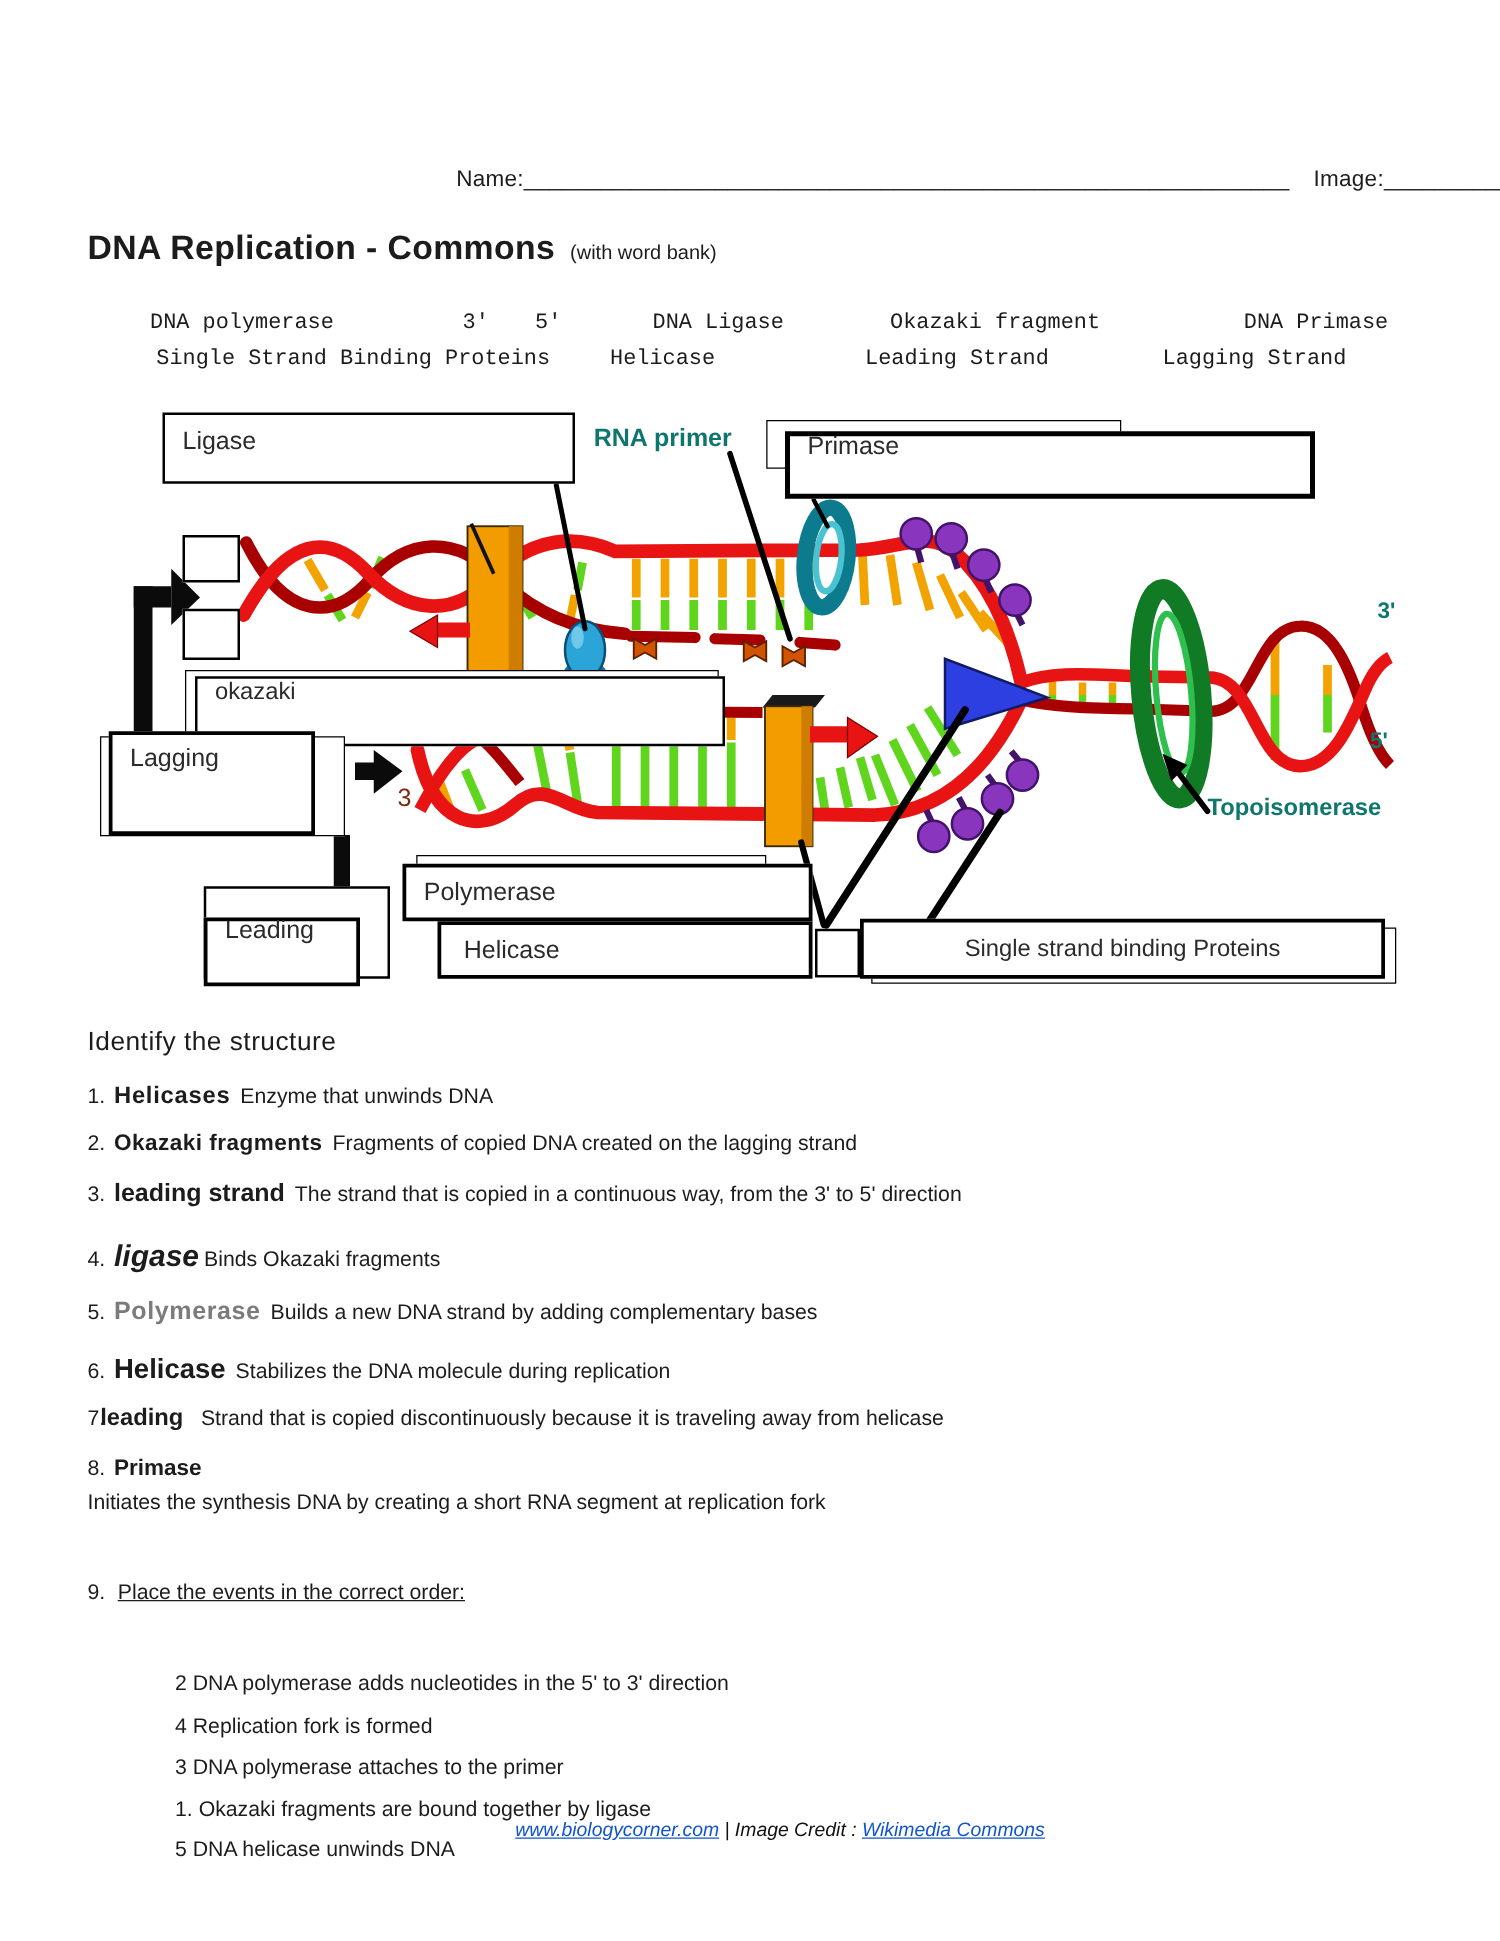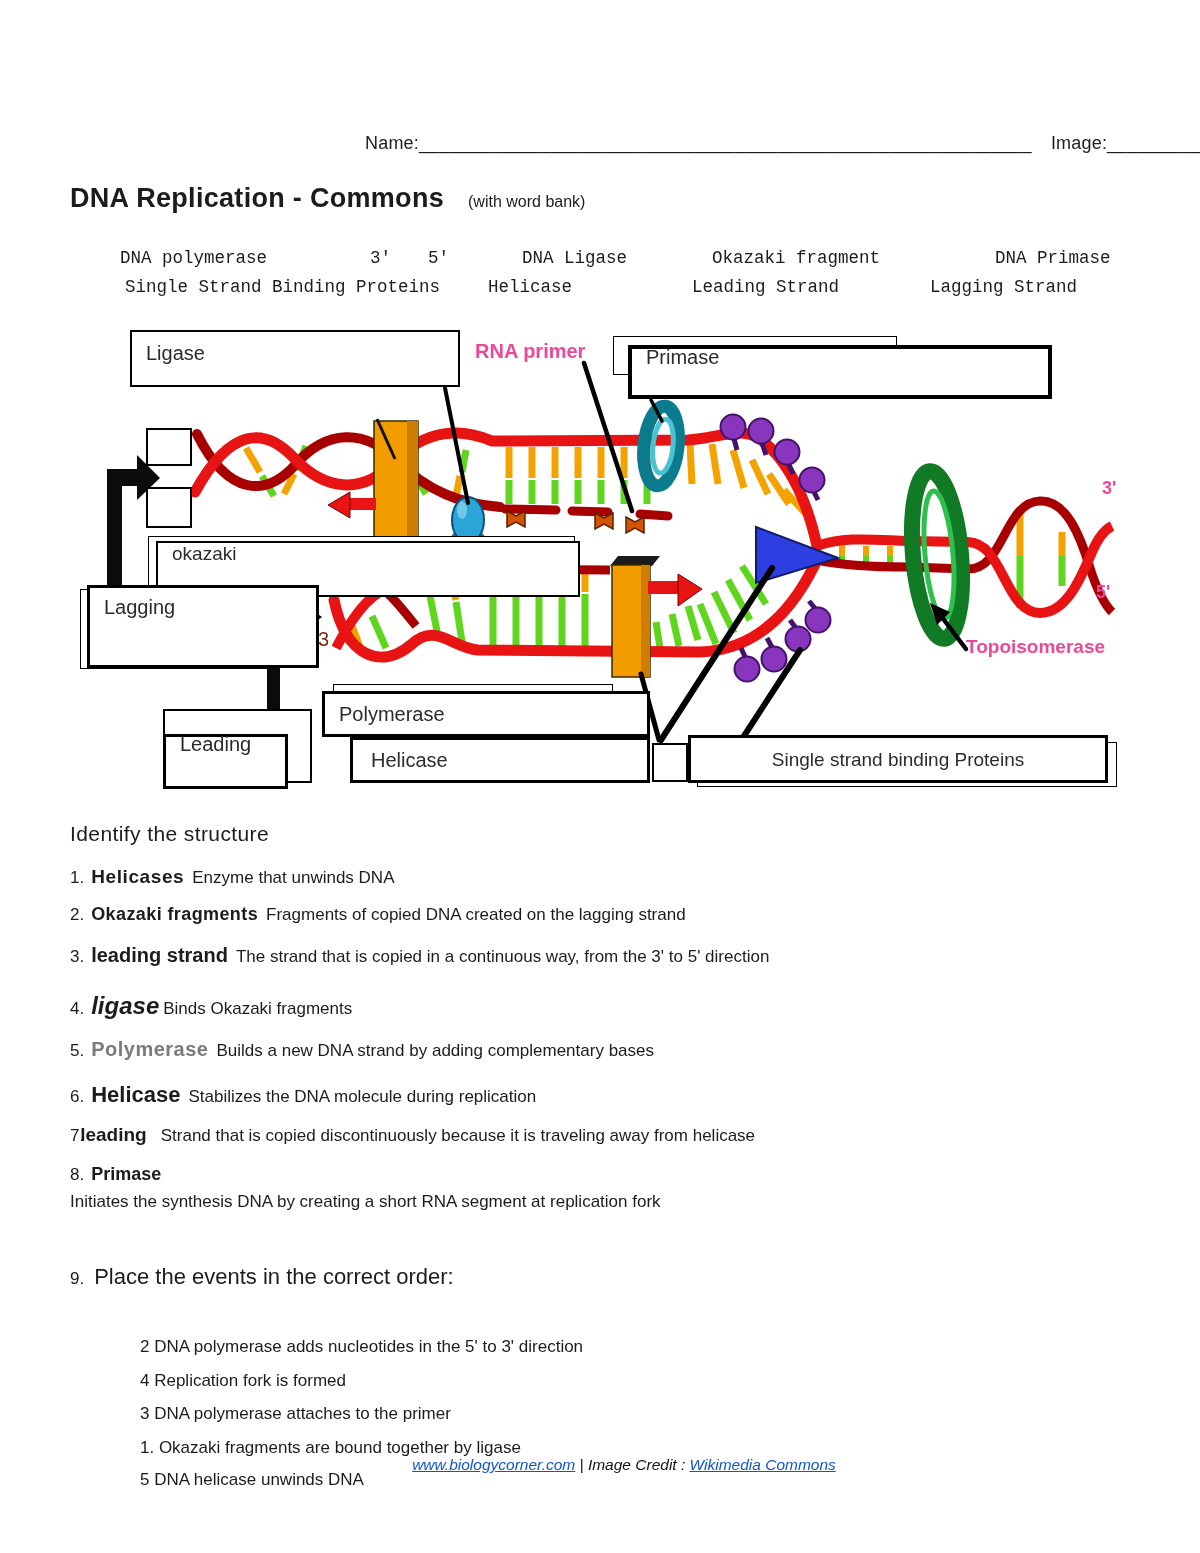--- a/index.html
+++ b/index.html
@@ -3,28 +3,28 @@
 <meta charset="utf-8">
 <style>
   html,body{margin:0;padding:0;background:#ffffff;}
   .page{position:relative;width:1200px;height:1553px;background:#fff;
         font-family:"Liberation Sans",sans-serif;color:#1c1c1c;overflow:hidden;}
   .abs{position:absolute;}
   
   .nameline{top:133px;left:365px;font-size:18px;white-space:nowrap;letter-spacing:0.2px;}
   .title-row{top:183px;left:70px;white-space:nowrap;}
   .title-main{font-size:27px;font-weight:bold;letter-spacing:0.3px;}
-  .title-sub{font-size:16px;margin-left:24px;}
+  .title-sub{font-size:16px;margin-left:12px;}
   
   .wb{font-size:17.5px;white-space:nowrap;font-family:Liberation Mono, monospace;}
   
   .lbox{position:absolute;background:#fff;border:3px solid #000;box-sizing:border-box;
         font-size:20px;color:#2b2b2b;padding:8px 0 0 14px;overflow:visible;}
   .thin{border-width:1.5px;}
-  .ann{position:absolute;font-weight:bold;color:#ec4899;white-space:nowrap;}
+  .ann{position:absolute;font-weight:bold;color:#0f766e;white-space:nowrap;}
   
   .ident-head{top:822px;left:70px;font-size:21px;letter-spacing:0.4px;}
   .irow{position:absolute;left:70px;display:flex;align-items:baseline;white-space:nowrap;}
   .inum{font-size:17px;margin-right:7px;}
   .idesc{font-size:17px;margin-left:8px;}
   .t1{font-weight:bold;font-size:19px;letter-spacing:0.6px;}
   .t2{font-weight:bold;font-size:18px;letter-spacing:0.4px;}
   .t3{font-weight:bold;font-size:20px;}
   .t4{font-weight:bold;font-style:italic;font-size:24px;}
   .t5{font-weight:bold;font-size:20px;color:#7b7b7b;letter-spacing:0.5px;}
@@ -260,21 +260,21 @@
 
   <div class="lbox" style="top:428px;left:146px;width:46px;height:38px;border-width:2.5px;"></div>
   <div class="lbox" style="top:487px;left:146px;width:46px;height:41px;border-width:2.5px;"></div>
 
   <div class="lbox thin" style="top:536px;left:148px;width:427px;height:57px;"></div>
   <div class="lbox" style="top:541px;left:156px;width:424px;height:56px;border-width:2.5px;padding-top:2px;">
     <span style="position:relative;top:-3px;font-size:19px;">okazaki</span>
   </div>
 
   <div class="lbox thin" style="top:589px;left:80px;width:196px;height:80px;"></div>
-  <div class="lbox" style="top:585px;left:87px;width:232px;height:83px;">
+  <div class="lbox" style="top:585px;left:87px;width:165px;height:83px;">
     <span>Lagging</span>
   </div>
 
   <div class="lbox thin" style="top:684px;left:333px;width:280px;height:50px;"></div>
   <div class="lbox" style="top:691px;left:322px;width:328px;height:46px;">
     <span style="position:relative;top:1px;">Polymerase</span>
   </div>
 
   <div class="lbox" style="top:737px;left:350px;width:300px;height:46px;padding-left:18px;">
     <span style="position:relative;top:1px;">Helicase</span>
@@ -336,21 +336,21 @@
     <span class="idesc" style="margin-left:14px;">Strand that is copied discontinuously because it is traveling away from helicase</span>
   </div>
   <div class="irow" style="top:1164px;">
     <span class="inum">8.</span>
     <span class="t8">Primase</span>
   </div>
   <div class="abs" style="top:1192px;left:70px;font-size:17px;white-space:nowrap;">Initiates the synthesis DNA by creating a short RNA segment at replication fork</div>
 
   <div class="irow" style="top:1264px;">
     <span class="inum" style="margin-right:10px;">9.</span>
-    <span style="font-size:22px;">Place the events in the correct order:</span>
+    <span style="font-size:17px;text-decoration:underline;">Place the events in the correct order:</span>
   </div>
   <div class="evt" style="top:1297px;">2 DNA polymerase adds nucleotides in the 5' to 3' direction</div>
   <div class="evt" style="top:1331px;">4 Replication fork is formed</div>
   <div class="evt" style="top:1364px;">3 DNA polymerase attaches to the primer</div>
   <div class="evt" style="top:1398px;">1. Okazaki fragments are bound together by ligase</div>
   <div class="evt" style="top:1430px;">5 DNA helicase unwinds DNA</div>
 
   <div class="footer">
     <a href="#">www.biologycorner.com</a>
     <span>| Image Credit :</span>

